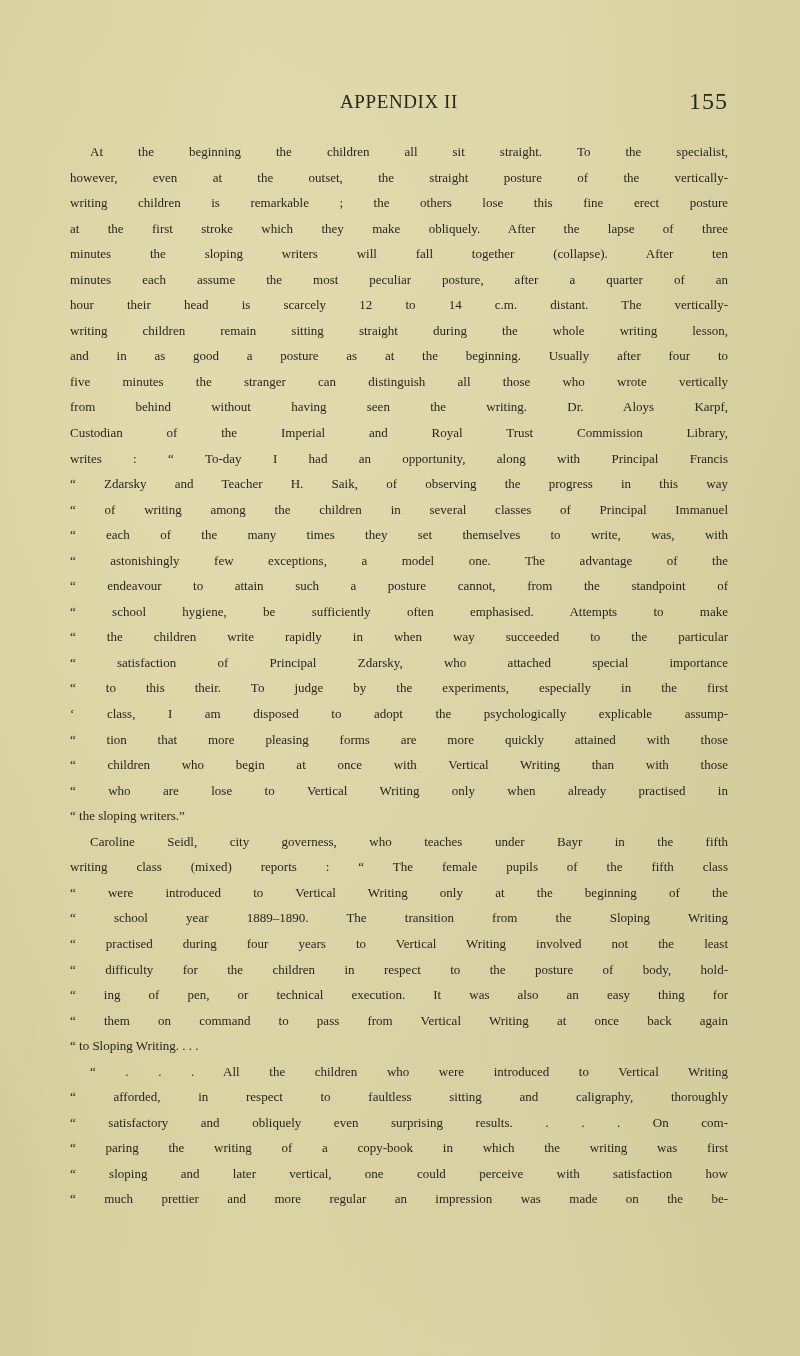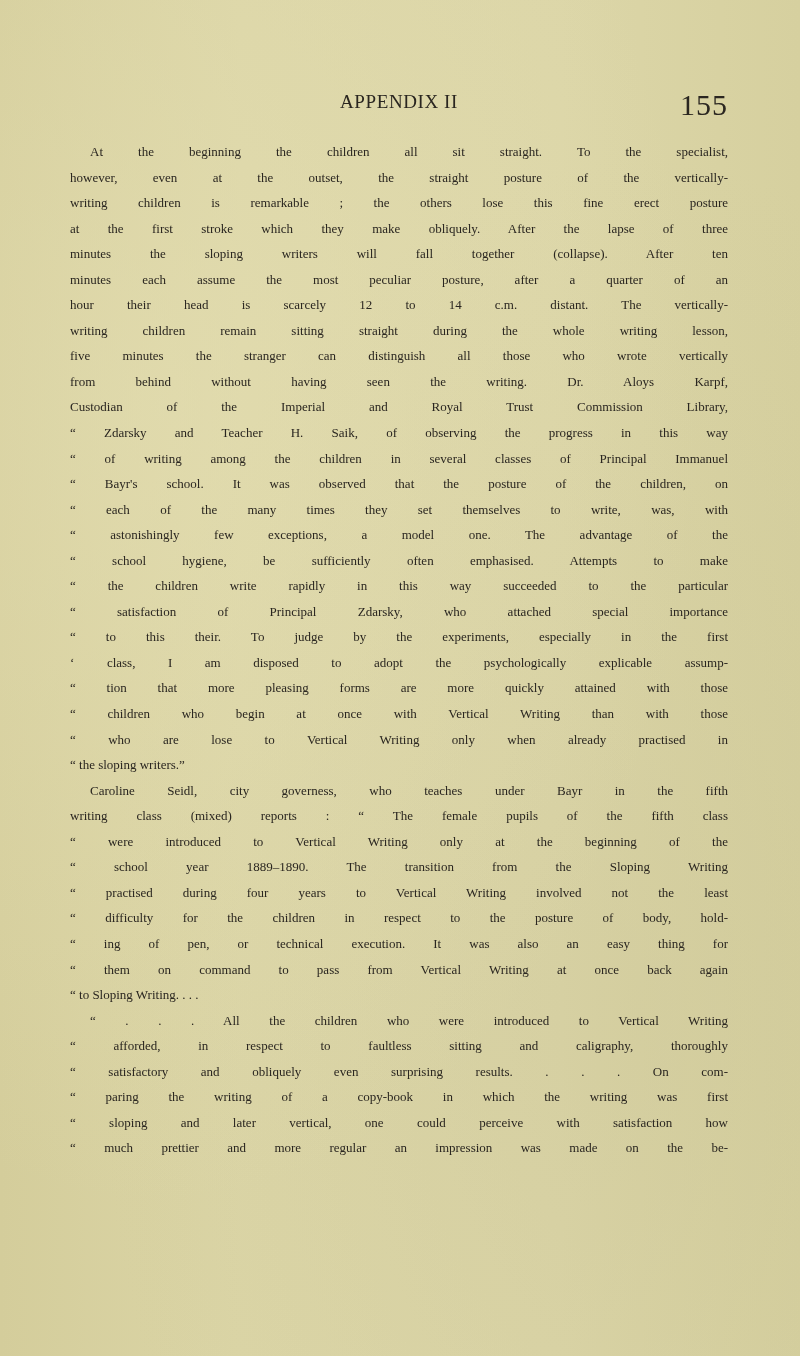--- a/index.html
+++ b/index.html
@@ -39,21 +39,21 @@
       width: 100%;
       text-align: center;
       font-size: 19px;
       letter-spacing: 0.6px;
       top: 3px;
     }
     .page-number {
       position: absolute;
       right: 0;
       top: 0;
-      font-size: 30px;
+      font-size: 24px;
       letter-spacing: 1px;
     }
     .body-text {
       position: absolute;
       top: 139px;
       left: 70px;
       width: 658px;
       font-size: 13px;
       line-height: 25.55px;
     }
@@ -83,30 +83,32 @@
 
   <div class="body-text" id="body-text">
       <span class="line indent">At the beginning the children all sit straight.  To the specialist,</span>
       <span class="line">however, even at the outset, the straight posture of the vertically-</span>
       <span class="line">writing children is remarkable ; the others lose this fine erect posture</span>
       <span class="line">at the first stroke which they make obliquely.  After the lapse of three</span>
       <span class="line">minutes the sloping writers will fall together (collapse).  After ten</span>
       <span class="line">minutes each assume the most peculiar posture, after a quarter of an</span>
       <span class="line">hour their head is scarcely 12 to 14 c.m. distant.  The vertically-</span>
       <span class="line">writing children remain sitting straight during the whole writing lesson,</span>
+      <span class="line">and in as good a posture as at the beginning.  Usually after four to</span>
       <span class="line">five minutes the stranger can distinguish all those who wrote vertically</span>
       <span class="line">from behind without having seen the writing.  Dr. Aloys Karpf,</span>
       <span class="line">Custodian of the Imperial and Royal Trust Commission Library,</span>
+      <span class="line">writes : “ To-day I had an opportunity, along with Principal Francis</span>
       <span class="line">“ Zdarsky and Teacher H. Saik, of observing the progress in this way</span>
       <span class="line">“ of writing among the children in several classes of Principal Immanuel</span>
-      <span class="line">“ Bayr's school.  It was observed that the posture of the children, on</span>
       <span class="line">“ each of the many times they set themselves to write, was, with</span>
       <span class="line">“ astonishingly few exceptions, a model one.  The advantage of the</span>
+      <span class="line">“ endeavour to attain such a posture cannot, from the standpoint of</span>
       <span class="line">“ school hygiene, be sufficiently often emphasised.  Attempts to make</span>
-      <span class="line">“ the children write rapidly in this way succeeded to the particular</span>
+      <span class="line">“ the children write rapidly in when way succeeded to the particular</span>
       <span class="line">“ satisfaction of Principal Zdarsky, who attached special importance</span>
       <span class="line">“ to this their.  To judge by the experiments, especially in the first</span>
       <span class="line"> ‘ class, I am disposed to adopt the psychologically explicable assump-</span>
       <span class="line">“ tion that more pleasing forms are more quickly attained with those</span>
       <span class="line">“ children who begin at once with Vertical Writing than with those</span>
       <span class="line">“ who are lose to Vertical Writing only when already practised in</span>
       <span class="line last">“ the sloping writers.”</span>
       <span class="line indent">Caroline Seidl, city governess, who teaches under Bayr in the fifth</span>
       <span class="line">writing class (mixed) reports : “ The female pupils of the fifth class</span>
       <span class="line">“ were introduced to Vertical Writing only at the beginning of the</span>

